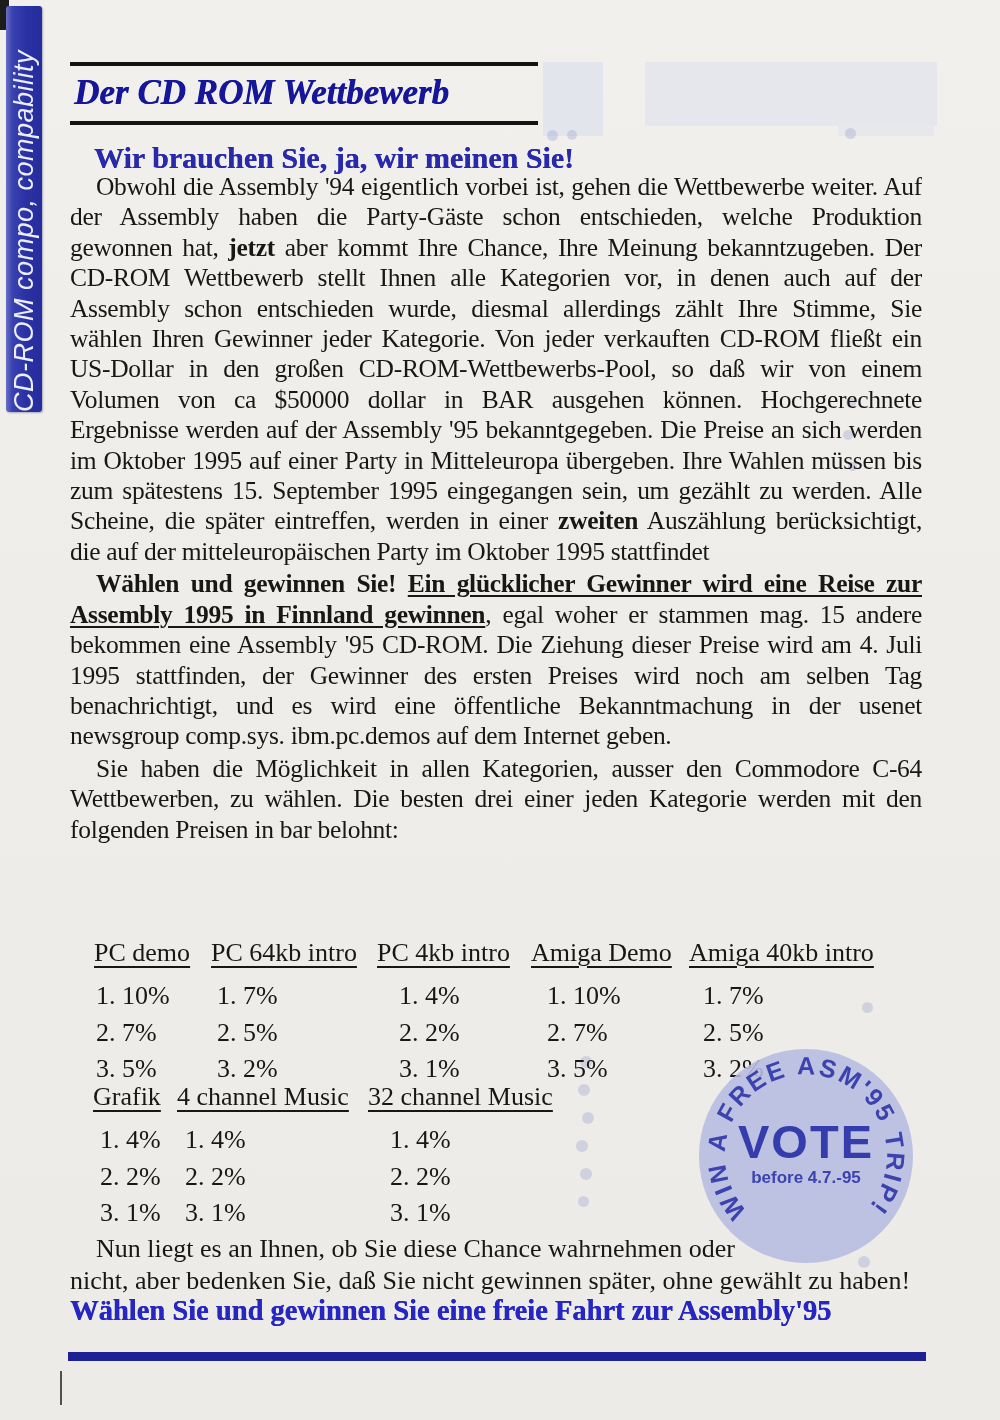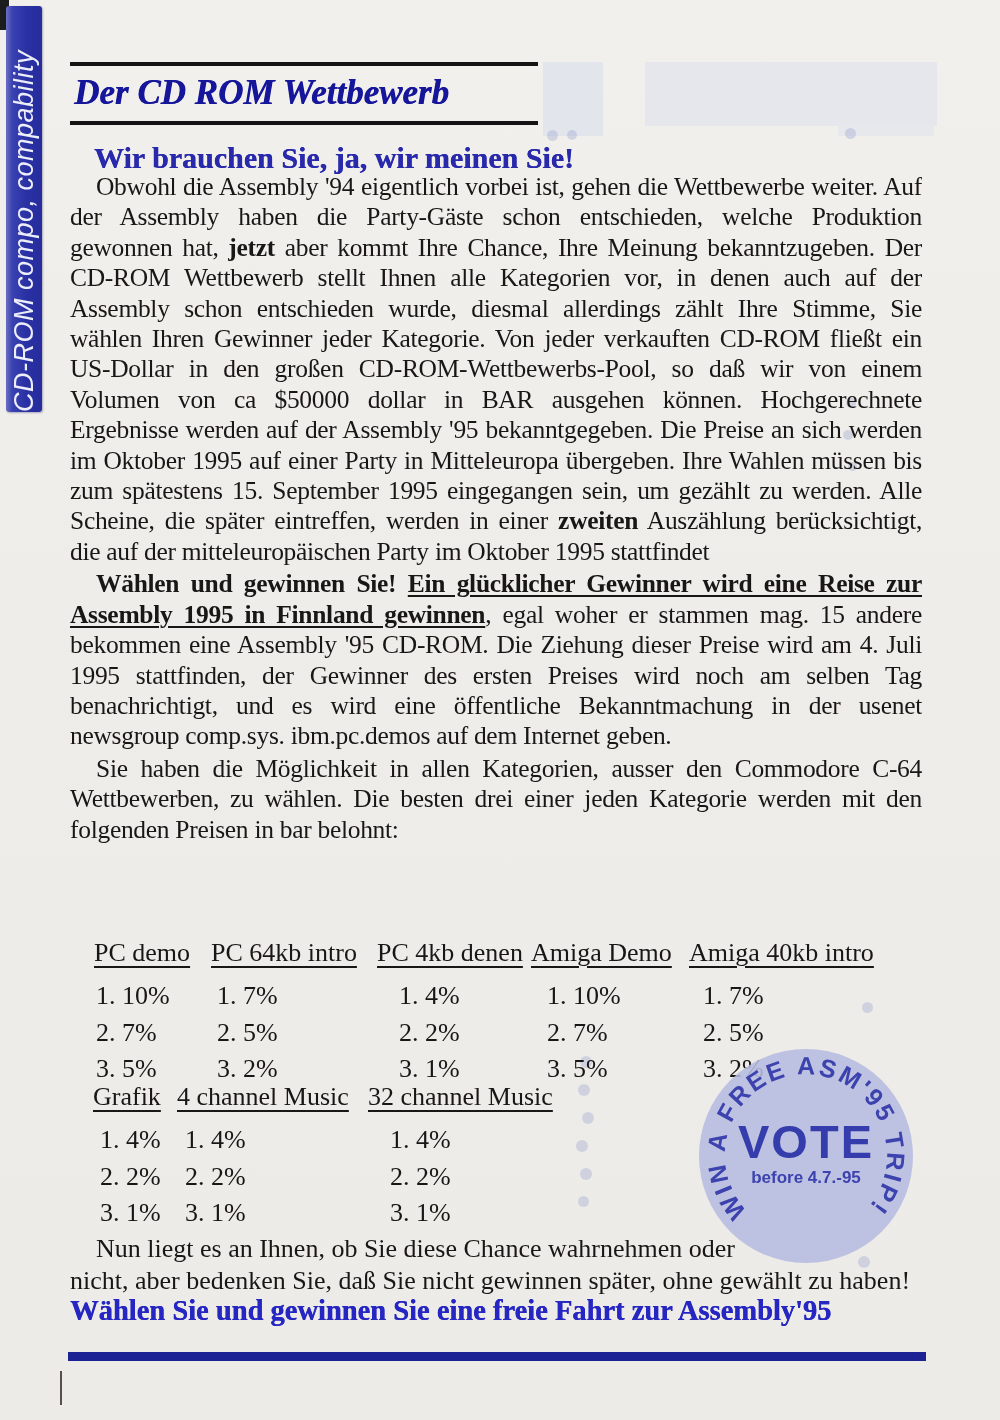--- a/index.html
+++ b/index.html
@@ -109,21 +109,21 @@
     </div>
     <div class="pt-col" style="left:141px;">
       <div class="pt-header">PC 64kb intro</div>
       <div class="pt-values" style="padding-left:6px;">
         <div>1. 7%</div>
         <div>2. 5%</div>
         <div>3. 2%</div>
       </div>
     </div>
     <div class="pt-col" style="left:307px;">
-      <div class="pt-header">PC 4kb denen</div>
+      <div class="pt-header">PC 4kb intro</div>
       <div class="pt-values" style="padding-left:22px;">
         <div>1. 4%</div>
         <div>2. 2%</div>
         <div>3. 1%</div>
       </div>
     </div>
     <div class="pt-col" style="left:461px;">
       <div class="pt-header">Amiga Demo</div>
       <div class="pt-values" style="padding-left:16px;">
         <div>1. 10%</div>

